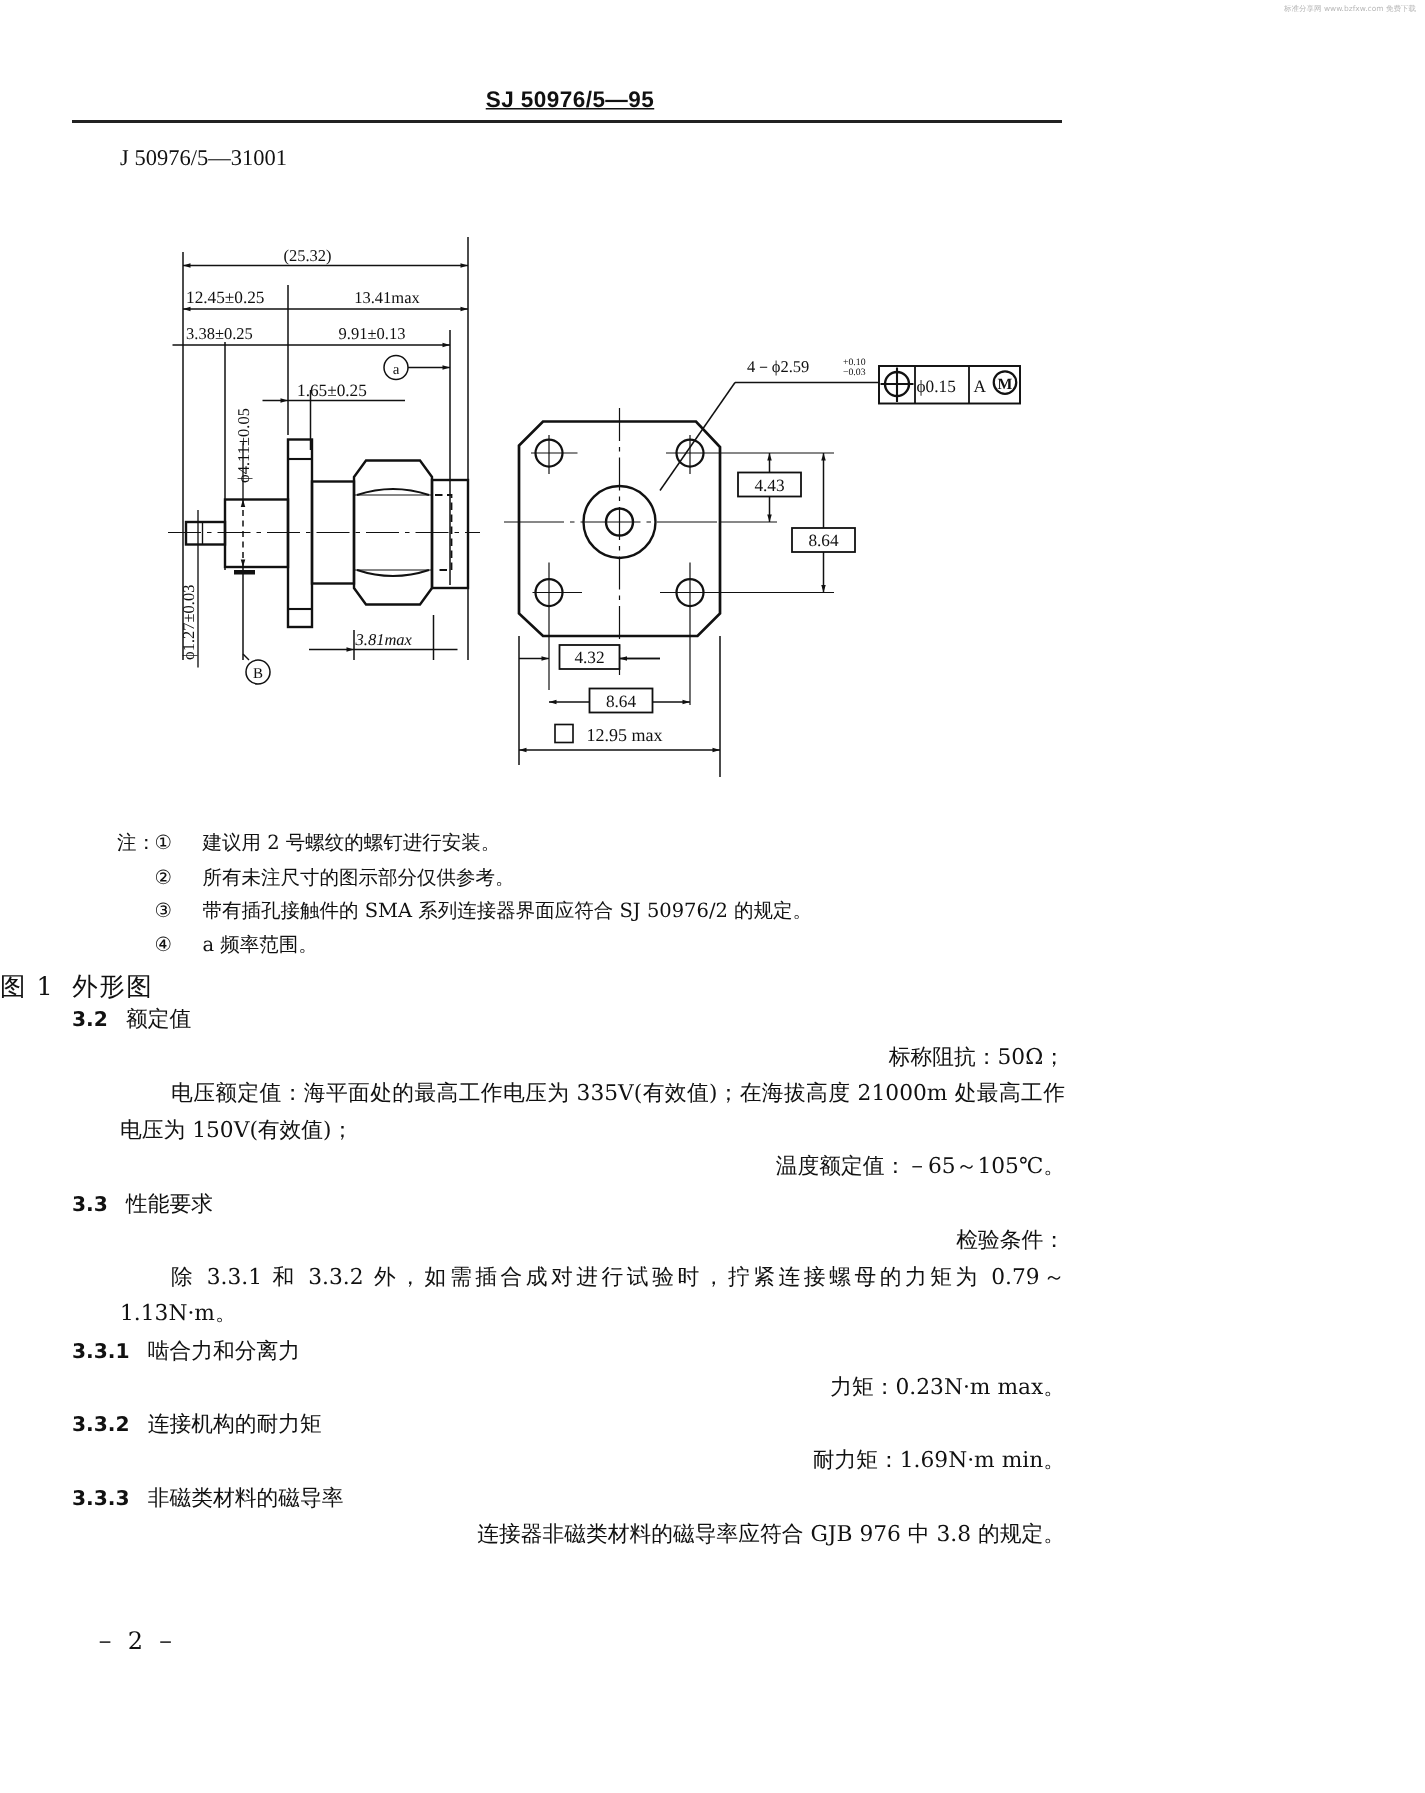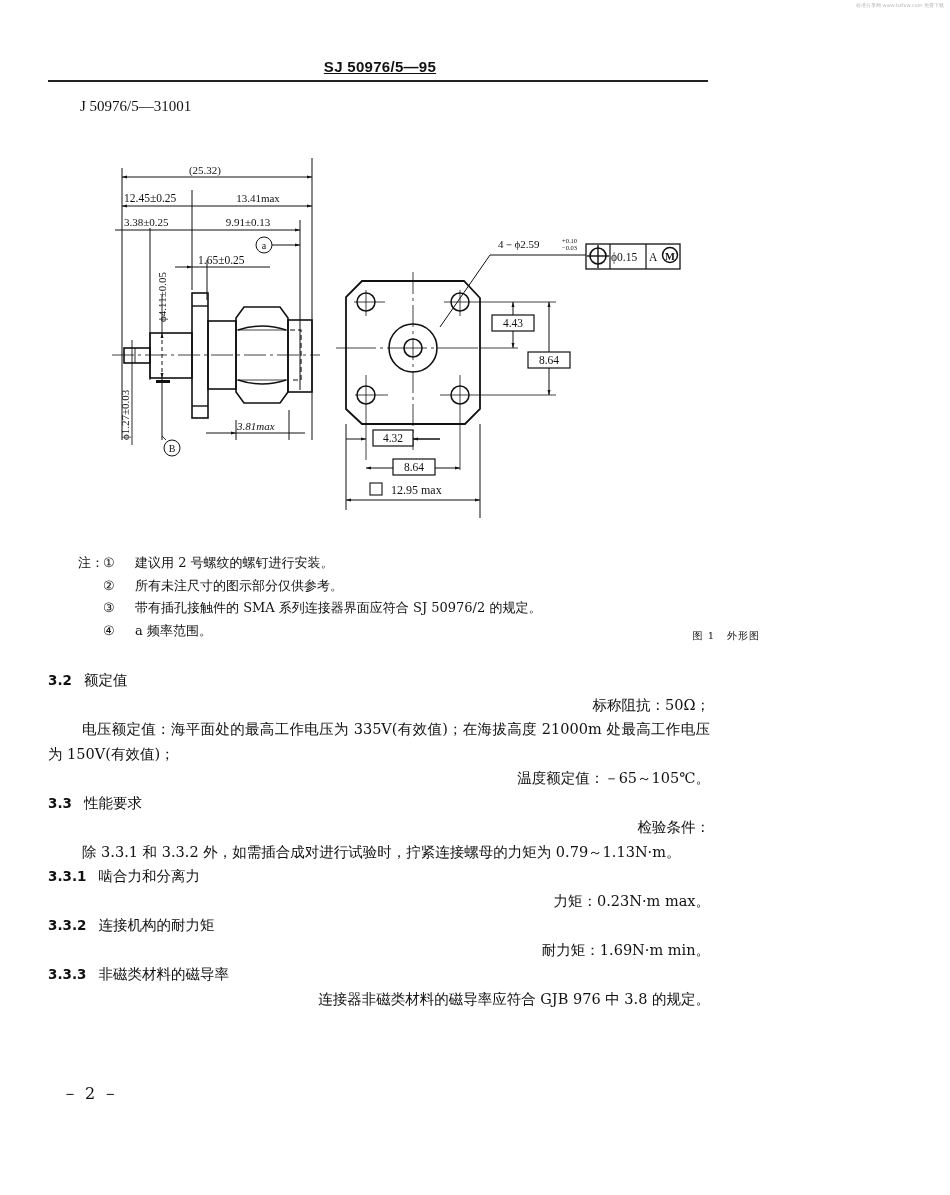--- a/index.html
+++ b/index.html
@@ -32,35 +32,35 @@
     .drawing svg text {
       font-family: "Liberation Serif", "DejaVu Serif", serif; fill: #111;
     }
     .notes {
       position: absolute; top: 552px; left: 78px; font-size: 13px; line-height: 22.5px;
     }
     .note-row { display: flex; white-space: nowrap; }
     .note-prefix { width: 25px; }
     .note-num { width: 32px; }
     .fig-caption {
-      position: absolute; top: 629px; left: 0; width: 760px; text-align: right;
-      font-size: 10px; letter-spacing: 1px;
+      position: absolute; top: 646px; left: 0; width: 760px; text-align: left;
+      font-size: 17px; letter-spacing: 1px;
     }
     .fig-caption span + span { margin-left: 12px; }
     .body-text {
       position: absolute; top: 668px; left: 48px; width: 662px;
       font-size: 14.5px; line-height: 24.5px;
     }
     .sec-heading { display: flex; white-space: nowrap; }
     .sec-num {
       font-family: "DejaVu Sans", sans-serif; font-weight: bold; font-size: 13.5px;
       margin-right: 12px;
     }
     .para { padding-left: 34px; white-space: nowrap; text-align: right; }
-    .para-wrap { text-indent: 34px; text-align: justify; }
+    .para-wrap { text-indent: 34px; text-align: justify; margin-left: 32px; }
     .page-number {
       position: absolute; top: 1084px; left: 62px; font-size: 16px; letter-spacing: 1px;
     }
   </style>
 </head>
 <body>
 
 <div class="watermark">标准分享网 www.bzfxw.com 免费下载</div>
 
 <div class="header-title">SJ 50976/5—95</div>

